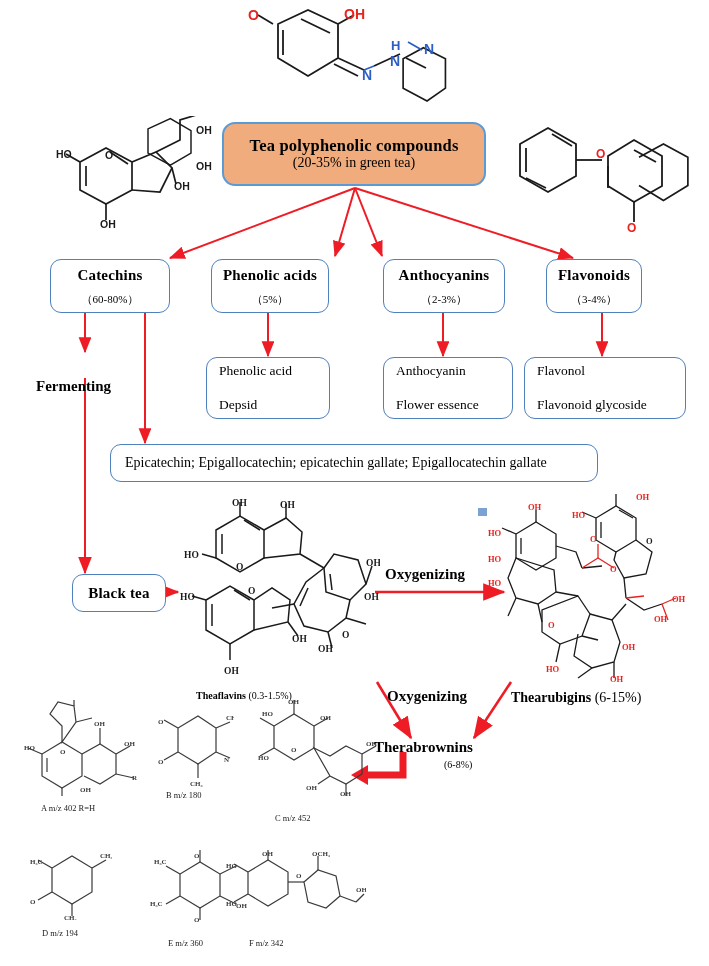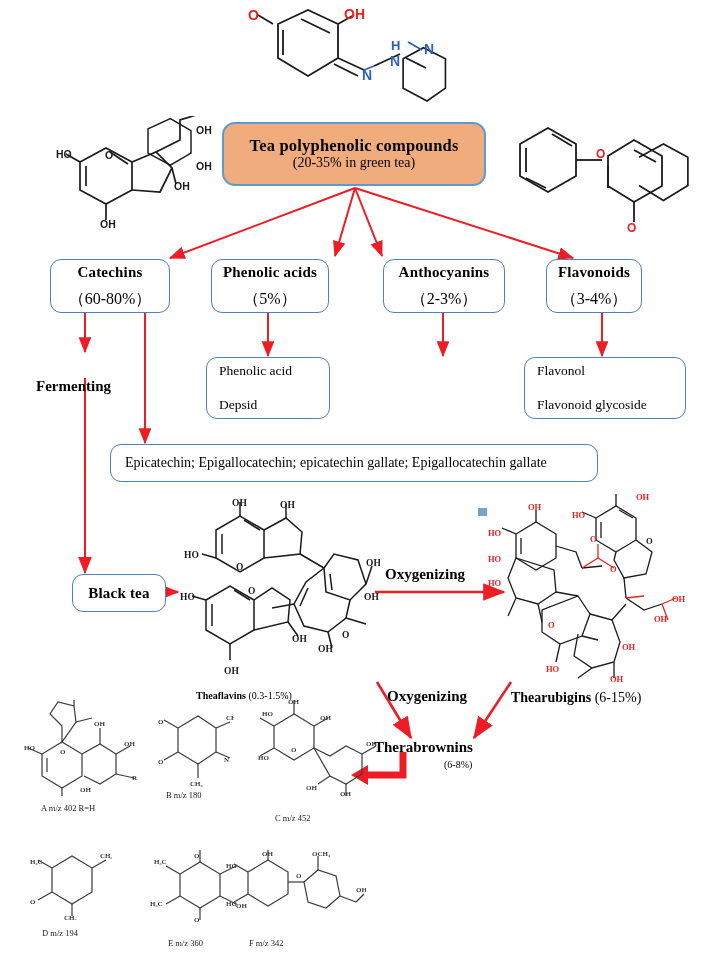--- a/index.html
+++ b/index.html
@@ -16,21 +16,21 @@
     border:1.6px solid #4f81bd;border-radius:11px;background:#ffffff;
     display:flex;flex-direction:column;align-items:center;justify-content:center;
     text-align:center;color:#000;
   }
   .box.main{
     background:#f0ac7d;border:2px solid #5b9bd5;border-radius:13px;
   }
   .box .t1{font-weight:bold;font-size:16.5px;line-height:1.12;letter-spacing:.2px;}
   .box .t2{font-size:14px;line-height:1.15;}
   .cat .t1{font-size:15px;font-weight:bold;}
-  .cat .t2{font-size:16px;margin-top:9px;}
+  .cat .t2{font-size:11px;margin-top:9px;}
   .sub{align-items:flex-start;justify-content:center;padding:6px 12px;gap:16px;}
   .sub .ln{font-size:13.5px;line-height:1.35;text-align:left;}
   .wide{align-items:flex-start;justify-content:center;padding:0 14px;}
   .wide .ln{font-size:14px;}
   .blk .t1{font-size:15px;font-weight:bold;}
 
   
   .lbl{position:absolute;color:#000;white-space:nowrap;}
   .lbl.b{font-weight:bold;}
   .cap{position:absolute;white-space:nowrap;color:#000;}
@@ -394,20 +394,24 @@
   <div class="box cat" style="left:546px;top:259px;width:96px;height:54px;">
     <div class="t1">Flavonoids</div>
     <div class="t2">（3-4%）</div>
   </div>
 
   <div class="box sub" style="left:206px;top:357px;width:124px;height:62px;">
     <div class="ln">Phenolic acid</div>
     <div class="ln">Depsid</div>
   </div>
 
+  <div class="box sub" style="left:383px;top:357px;width:130px;height:62px;">
+    <div class="ln">Anthocyanin</div>
+    <div class="ln">Flower essence</div>
+  </div>
 
   <div class="box sub" style="left:524px;top:357px;width:162px;height:62px;">
     <div class="ln">Flavonol</div>
     <div class="ln">Flavonoid glycoside</div>
   </div>
 
   <div class="box wide" style="left:110px;top:444px;width:488px;height:38px;">
     <div class="ln">Epicatechin; Epigallocatechin; epicatechin gallate; Epigallocatechin gallate</div>
   </div>
 

